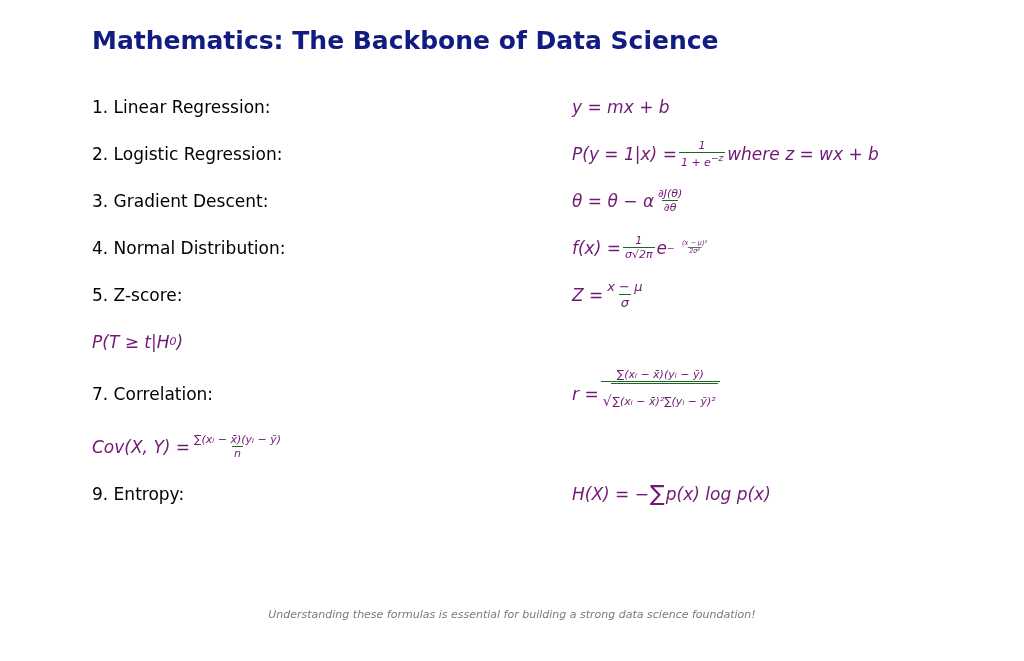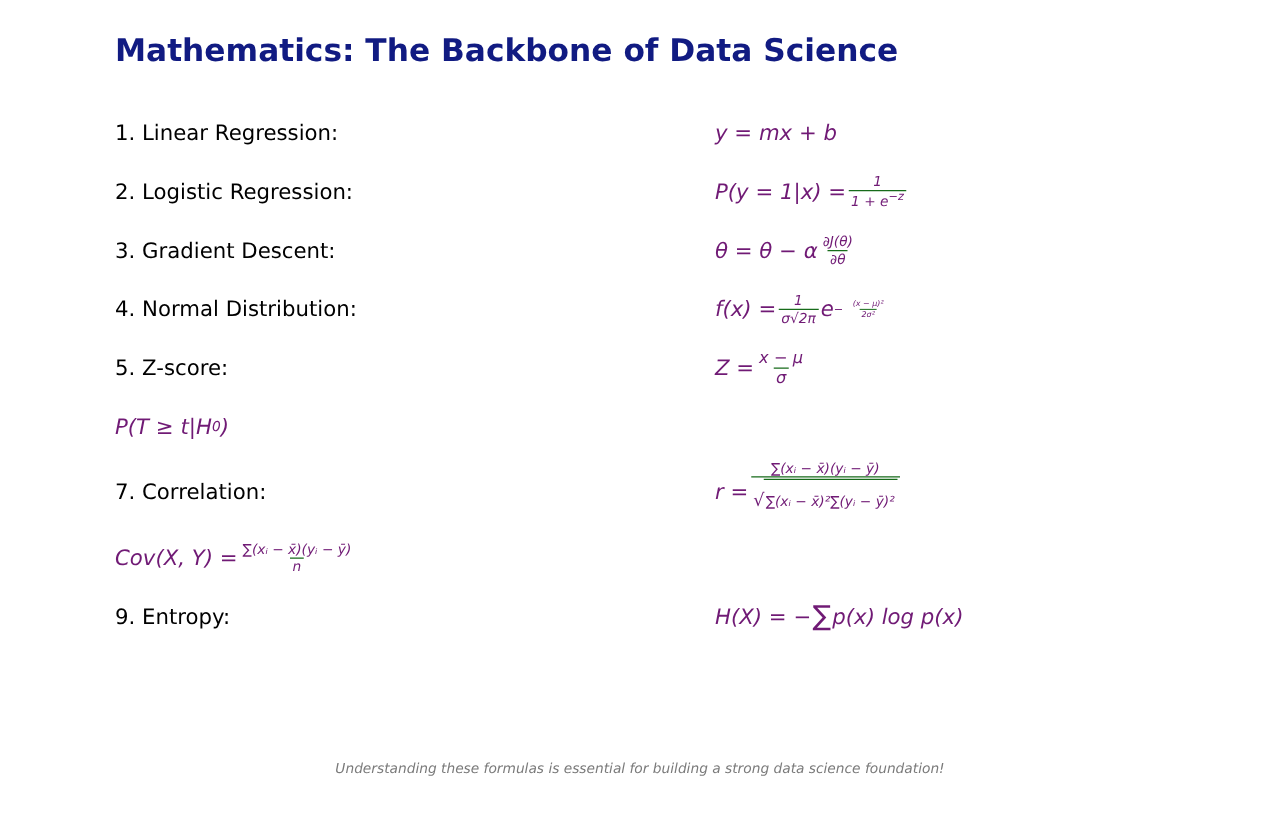--- a/index.html
+++ b/index.html
@@ -85,20 +85,21 @@
   <div class="row">
     <div class="label">2. Logistic Regression:</div>
     <div class="formula">
       <span>P(y = 1|x) =</span>
       <span class="frac">
         <span class="num">1</span>
         <span class="den">
           <span>1 + e</span><span class="supsm">−z</span>
         </span>
       </span>
+      <span> where z = wx + b</span>
     </div>
   </div>
 
   <div class="row">
     <div class="label">3. Gradient Descent:</div>
     <div class="formula">
       <span>θ = θ − α</span>
       <span class="frac">
         <span class="num">∂J(θ)</span>
         <span class="den">∂θ</span>

